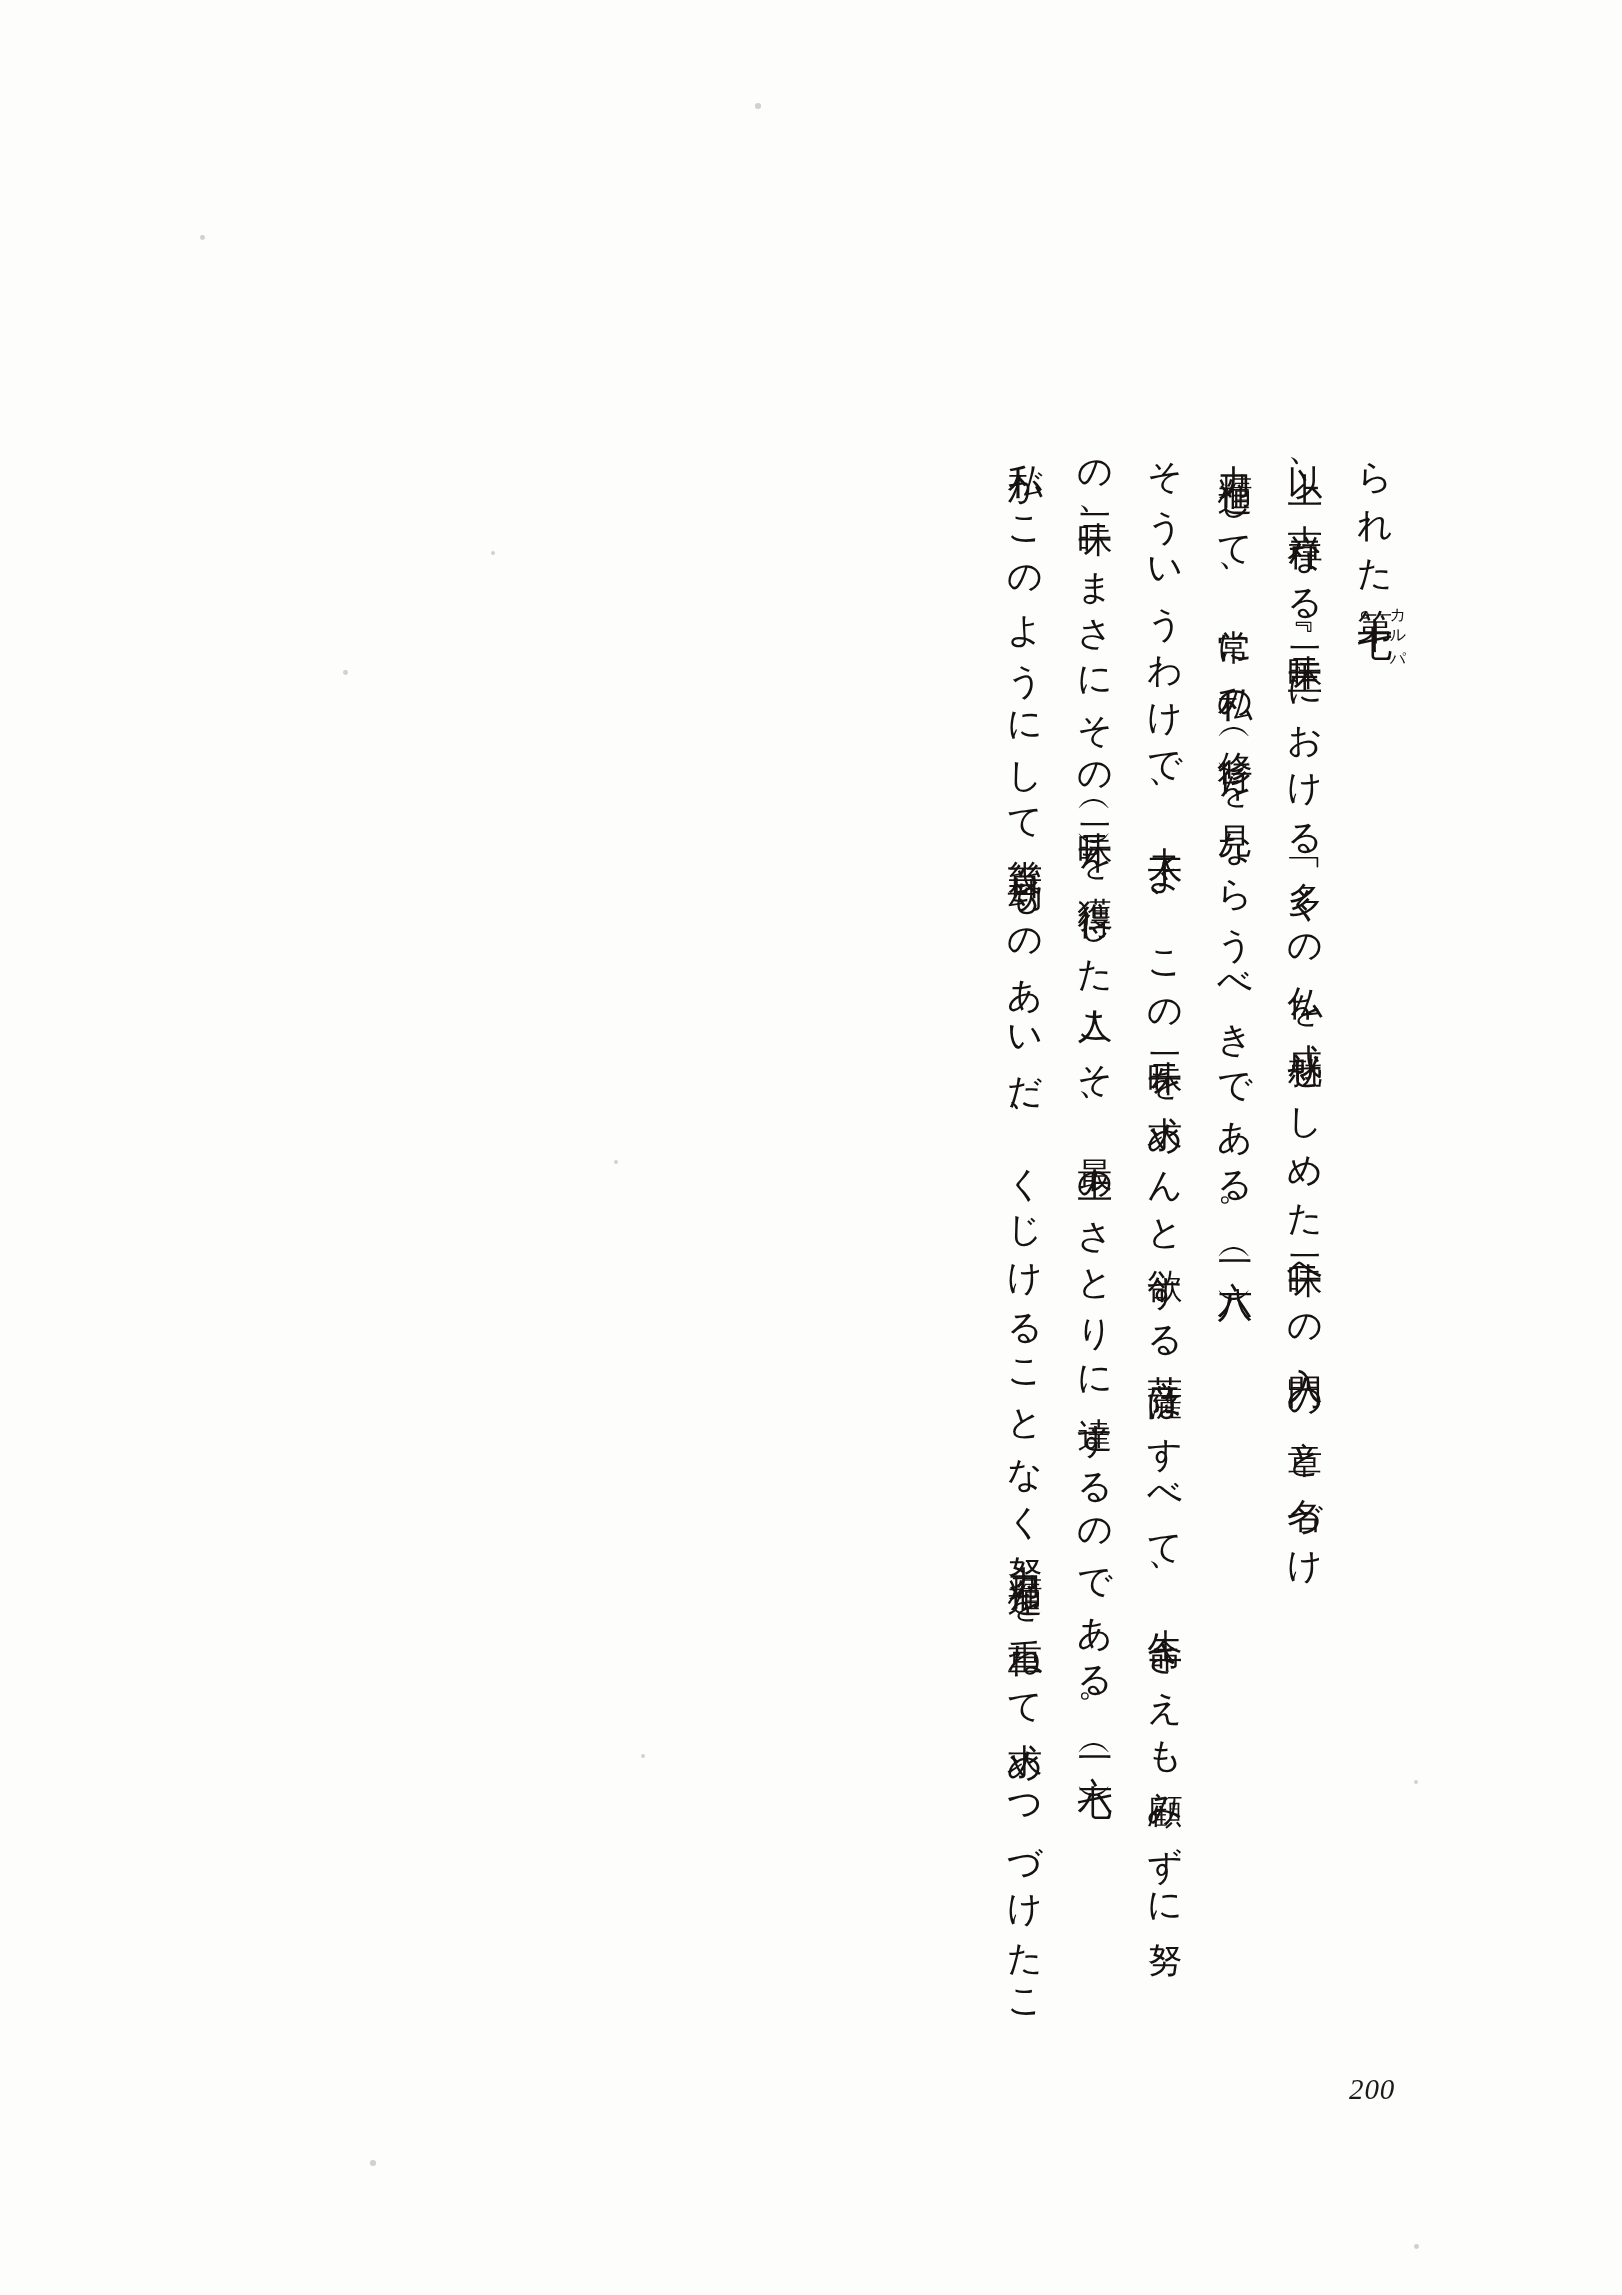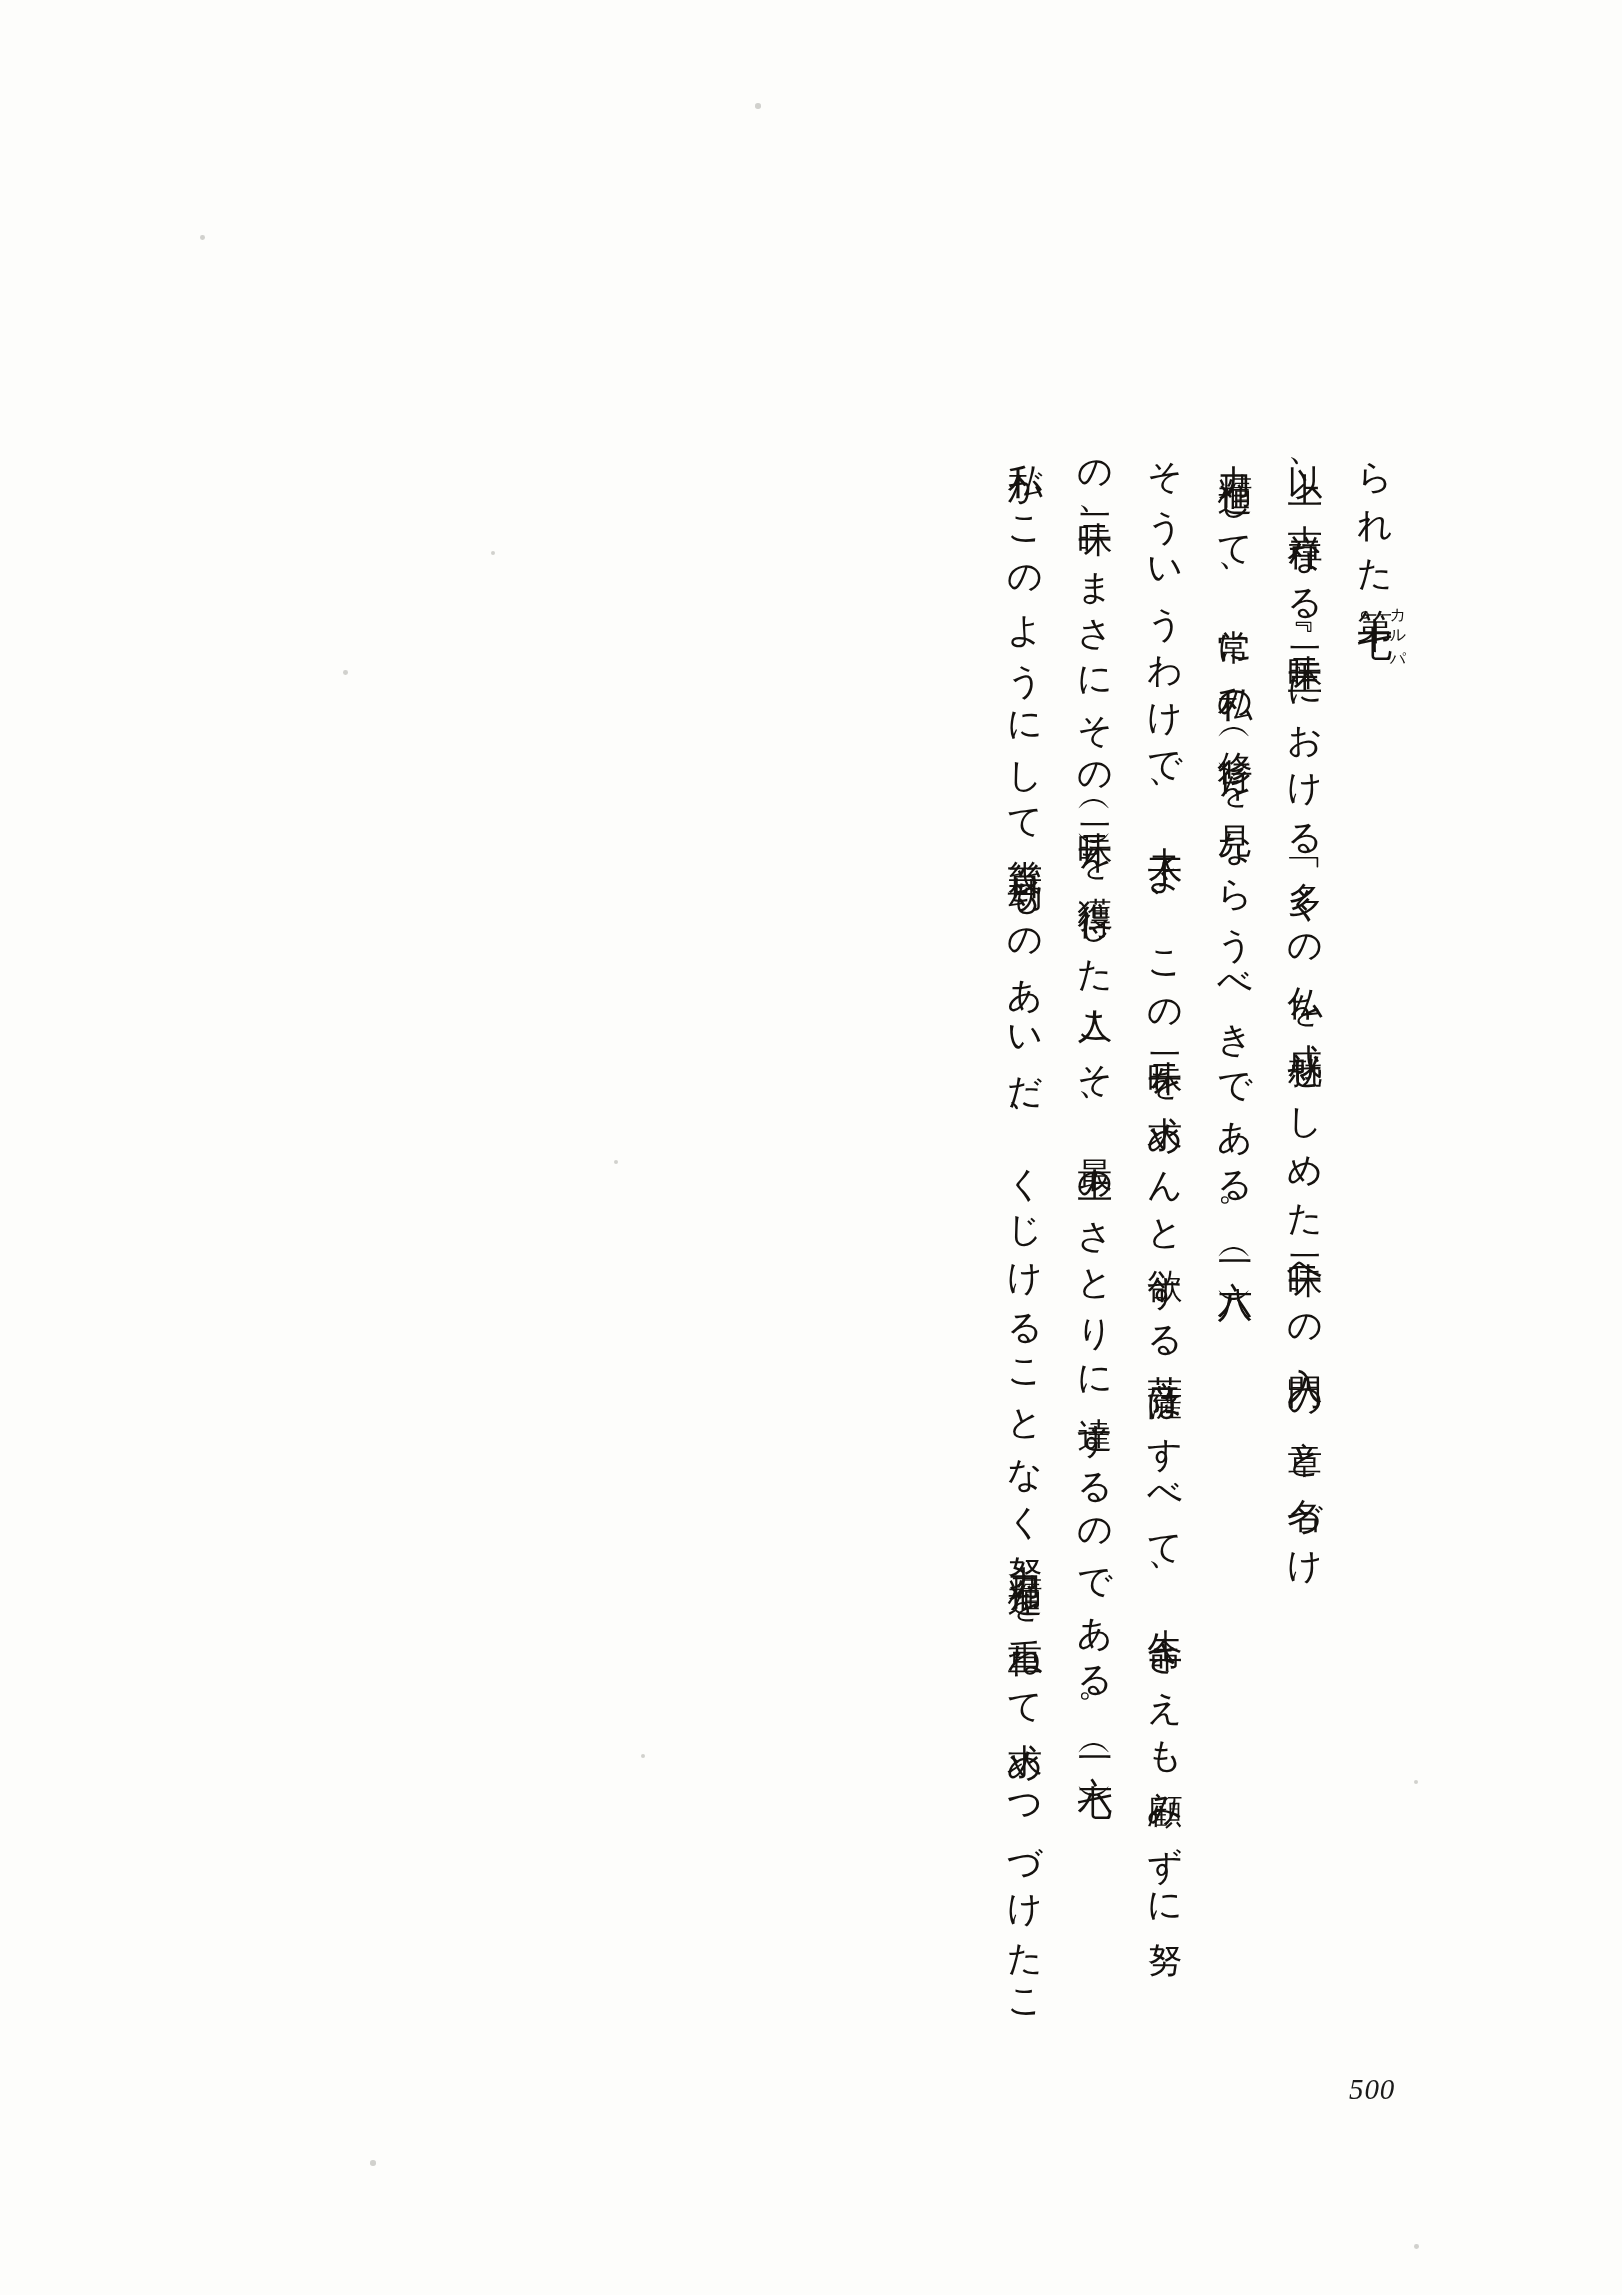--- a/index.html
+++ b/index.html
@@ -100,16 +100,16 @@
     <div class="col">私がこのようにして幾百劫ものあいだ、くじけることなく努力精進を重ねて求めつづけたこ</div>
     <div class="col short-1">の三昧、まさにその（三昧）を獲得した人こそ、最上のさとりに達するのである。（一六七）</div>
     <div class="col short-2">そういうわけで、太子よ、この三昧を求めんと欲する菩薩はすべて、生命さえも顧みずに努</div>
     <div class="col short-3">力精進して、常に私の（修行）を見ならうべきである。（一六八）</div>
     <div class="col short-2">以上、吉祥なる『三昧王』における「多くの仏を成就せしめた三昧への入門」の章と名づけ</div>
     <div class="col short-4">られた第十七。</div>
   </div>
 
   <div class="ruby-host">カルパ</div>
 
-  <div class="page-number">500</div>
+  <div class="page-number">200</div>
 
 </div>
 
 
 </body></html>

